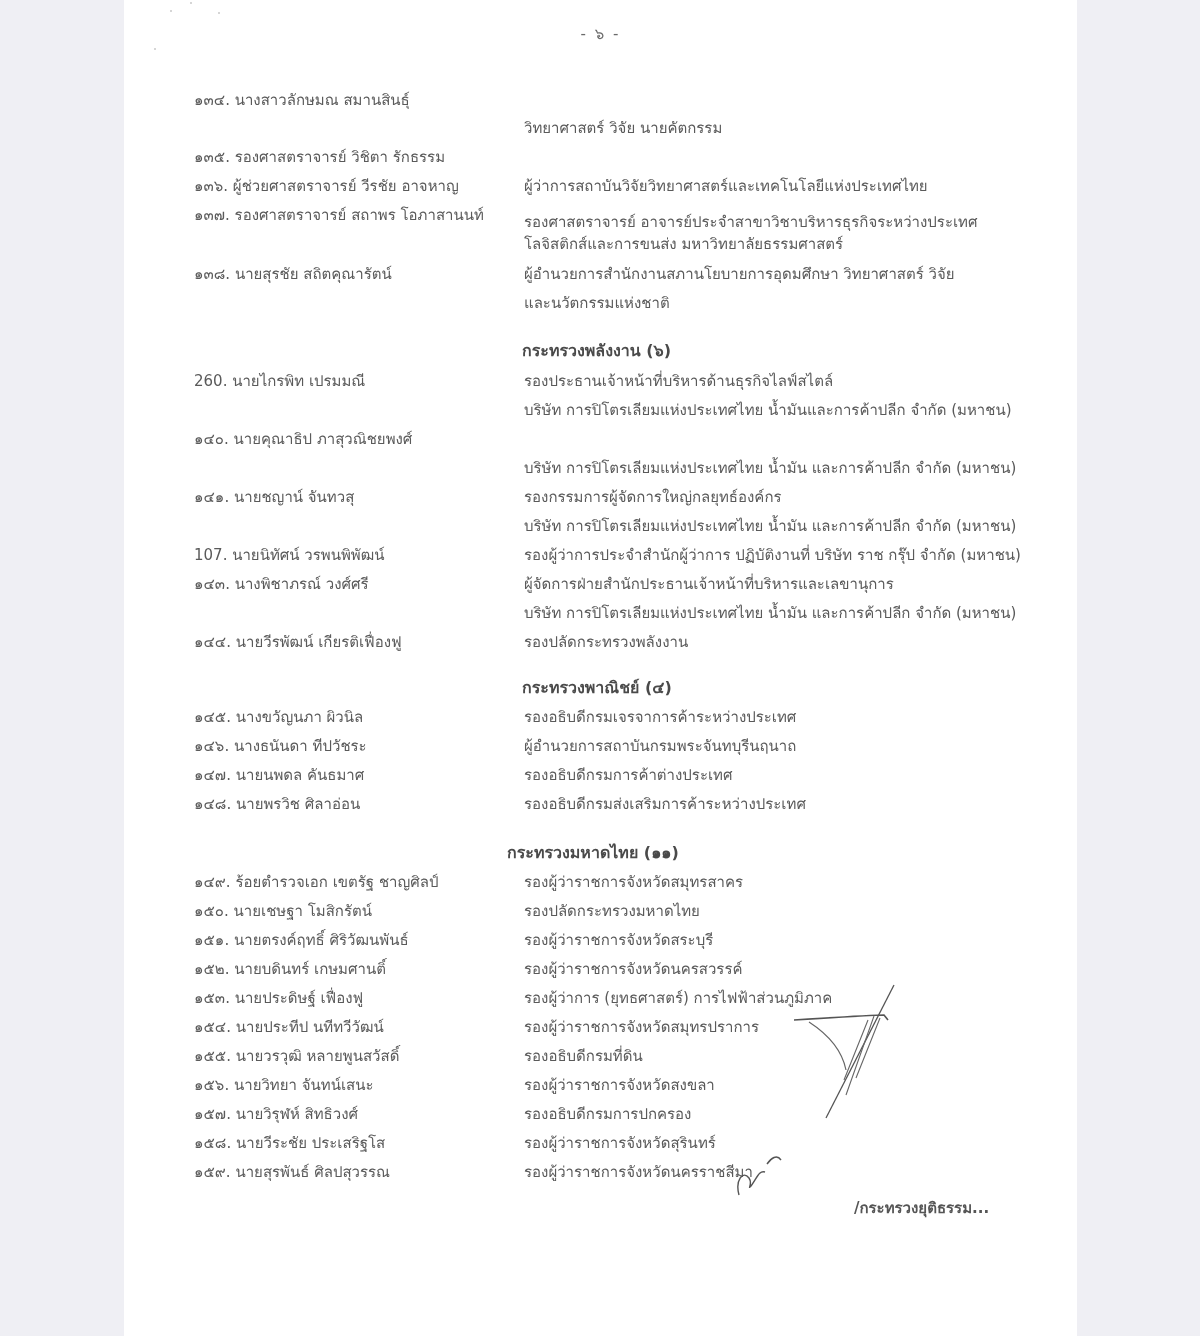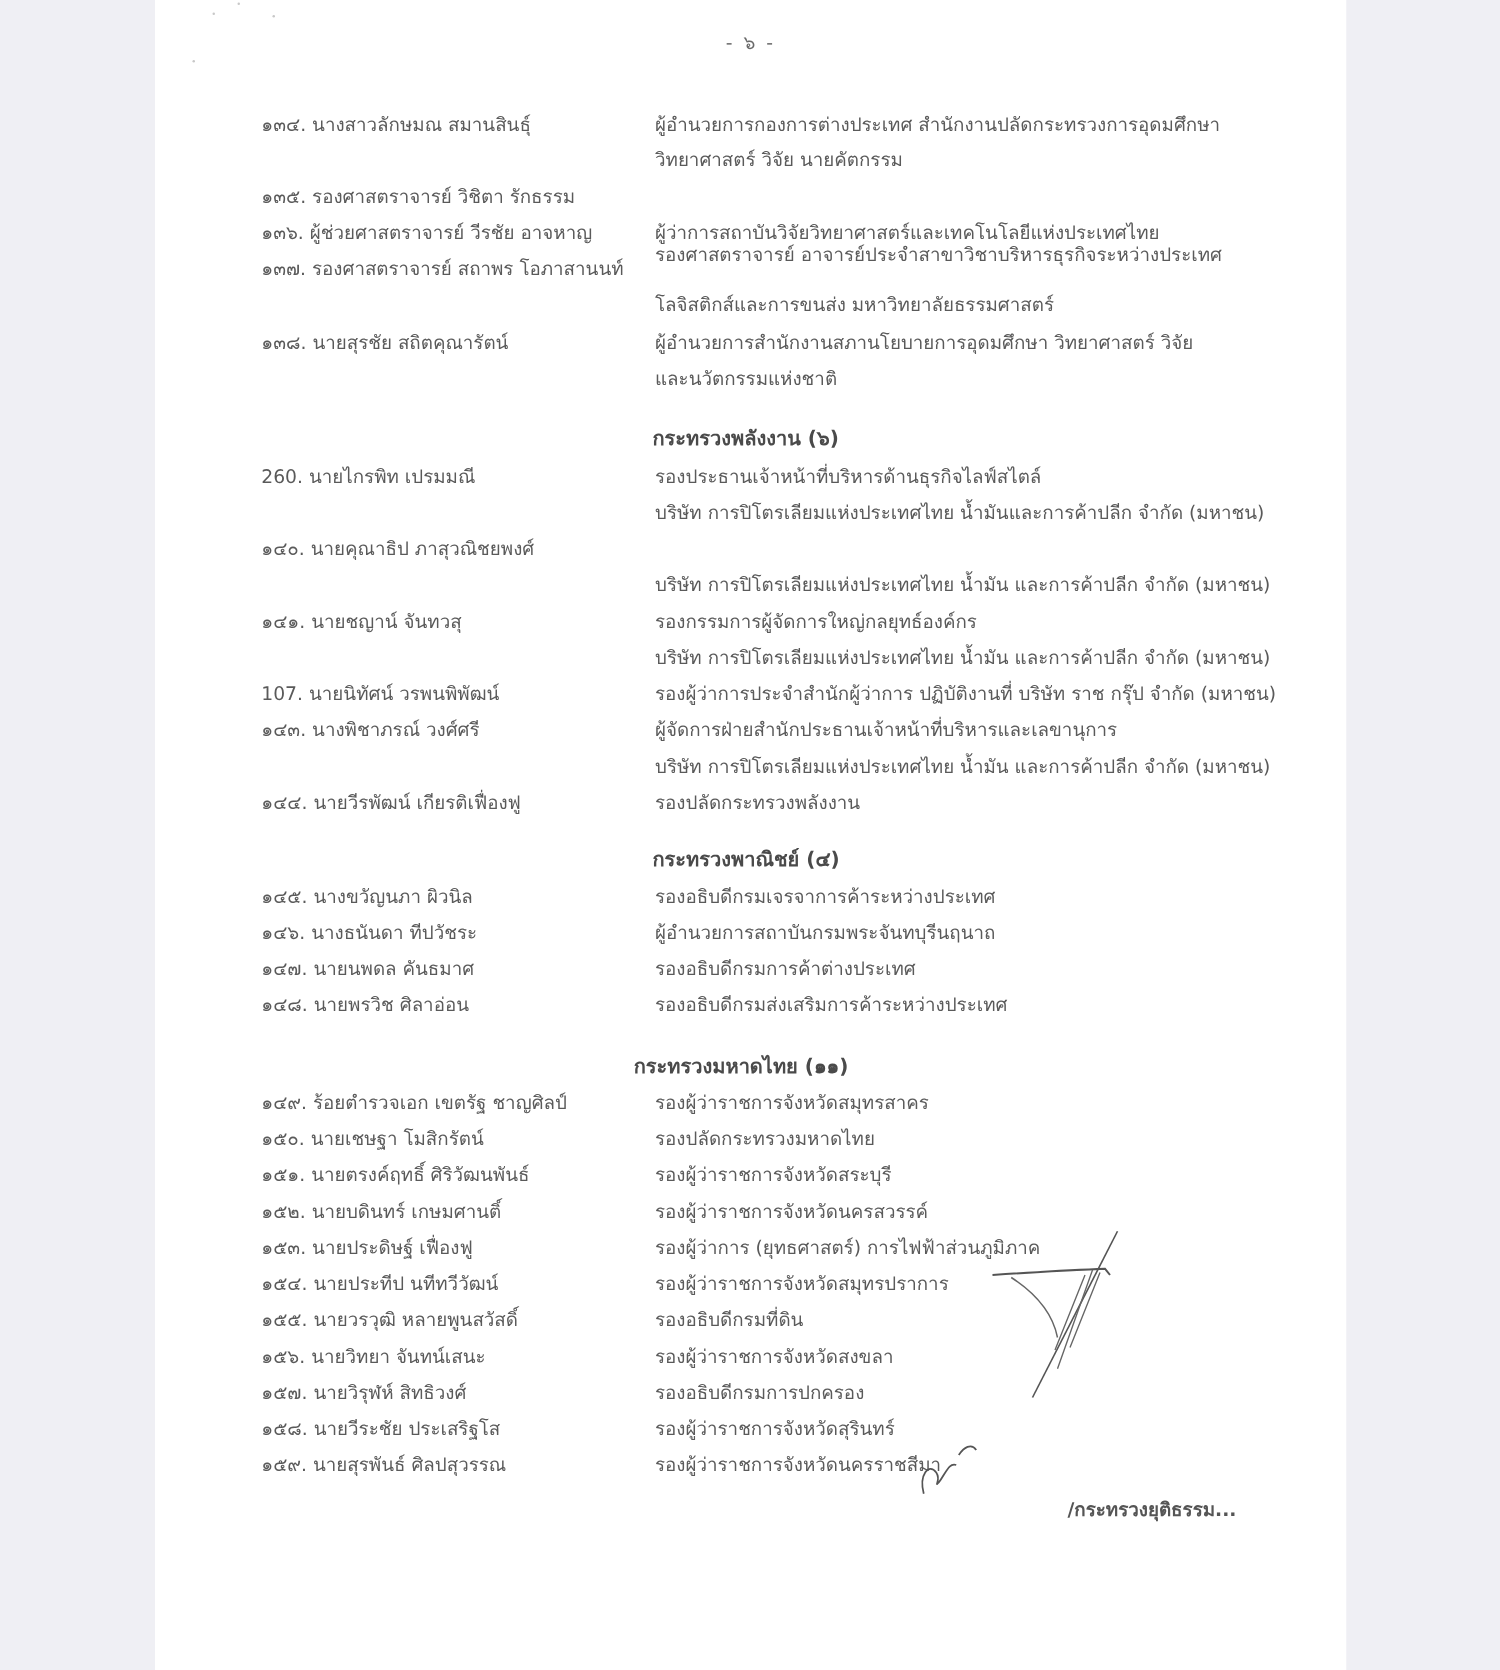--- a/index.html
+++ b/index.html
@@ -16,21 +16,21 @@
   }
   .speck { position: absolute; width: 2px; height: 2px; background: #c8c8c8; border-radius: 1px; }
   .page-num {
     position: absolute; top: 22px; left: 0; width: 953px;
     text-align: center; font-size: 15px; color: #6a6a6a; letter-spacing: 2px;
   }
   .line {
     position: absolute; font-size: 15px; color: #5a5a5a; white-space: nowrap;
     line-height: 20px;
   }
-  .name { left: 85px; }
+  .name { left: 70px; }
   .pos { left: 400px; }
   .heading {
     position: absolute; font-size: 16px; font-weight: bold; color: #4a4a4a;
     white-space: nowrap; line-height: 22px;
   }
   .footer-next {
     position: absolute; left: 730px; top: 1196px;
     font-size: 15px; font-weight: bold; color: #555; white-space: nowrap;
   }
   .sig { position: absolute; }
@@ -40,30 +40,29 @@
 
 <div class="page">
   <span class="speck" style="left:46px;top:10px"></span>
   <span class="speck" style="left:94px;top:12px"></span>
   <span class="speck" style="left:66px;top:2px"></span>
   <span class="speck" style="left:30px;top:48px"></span>
 
   <div class="page-num">- ๖ -</div>
 
   <div class="line name" style="top:90px"><span>๑๓๔.</span> <span>นางสาวลักษมณ  สมานสินธุ์</span></div>
-  <div class="line pos" style="top:90px">ผู้อำนวยการกองการต่างประเทศ สำนักงานปลัดกระทรวงการอุดมศึกษา</div>
   <div class="line pos" style="top:118px">วิทยาศาสตร์ วิจัย นายคัตกรรม</div>
 
   <div class="line name" style="top:147px"><span>๑๓๕.</span> <span>รองศาสตราจารย์ วิชิตา  รักธรรม</span></div>
 
   <div class="line name" style="top:176px"><span>๑๓๖.</span> <span>ผู้ช่วยศาสตราจารย์ วีรชัย  อาจหาญ</span></div>
   <div class="line pos" style="top:176px">ผู้ว่าการสถาบันวิจัยวิทยาศาสตร์และเทคโนโลยีแห่งประเทศไทย</div>
 
   <div class="line name" style="top:205px"><span>๑๓๗.</span> <span>รองศาสตราจารย์ สถาพร  โอภาสานนท์</span></div>
-  <div class="line pos" style="top:194px">รองศาสตราจารย์ อาจารย์ประจำสาขาวิชาบริหารธุรกิจระหว่างประเทศ</div>
+  <div class="line pos" style="top:212px">รองศาสตราจารย์ อาจารย์ประจำสาขาวิชาบริหารธุรกิจระหว่างประเทศ</div>
   <div class="line pos" style="top:234px">โลจิสติกส์และการขนส่ง มหาวิทยาลัยธรรมศาสตร์</div>
 
   <div class="line name" style="top:264px"><span>๑๓๘.</span> <span>นายสุรชัย  สถิตคุณารัตน์</span></div>
   <div class="line pos" style="top:264px">ผู้อำนวยการสำนักงานสภานโยบายการอุดมศึกษา วิทยาศาสตร์ วิจัย</div>
   <div class="line pos" style="top:293px">และนวัตกรรมแห่งชาติ</div>
 
   <div class="heading" style="left:398px;top:340px">กระทรวงพลังงาน (๖)</div>
 
   <div class="line name" style="top:371px"><span>260.</span> <span>นายไกรพิท  เปรมมณี</span></div>
   <div class="line pos" style="top:371px">รองประธานเจ้าหน้าที่บริหารด้านธุรกิจไลฟ์สไตล์</div>

